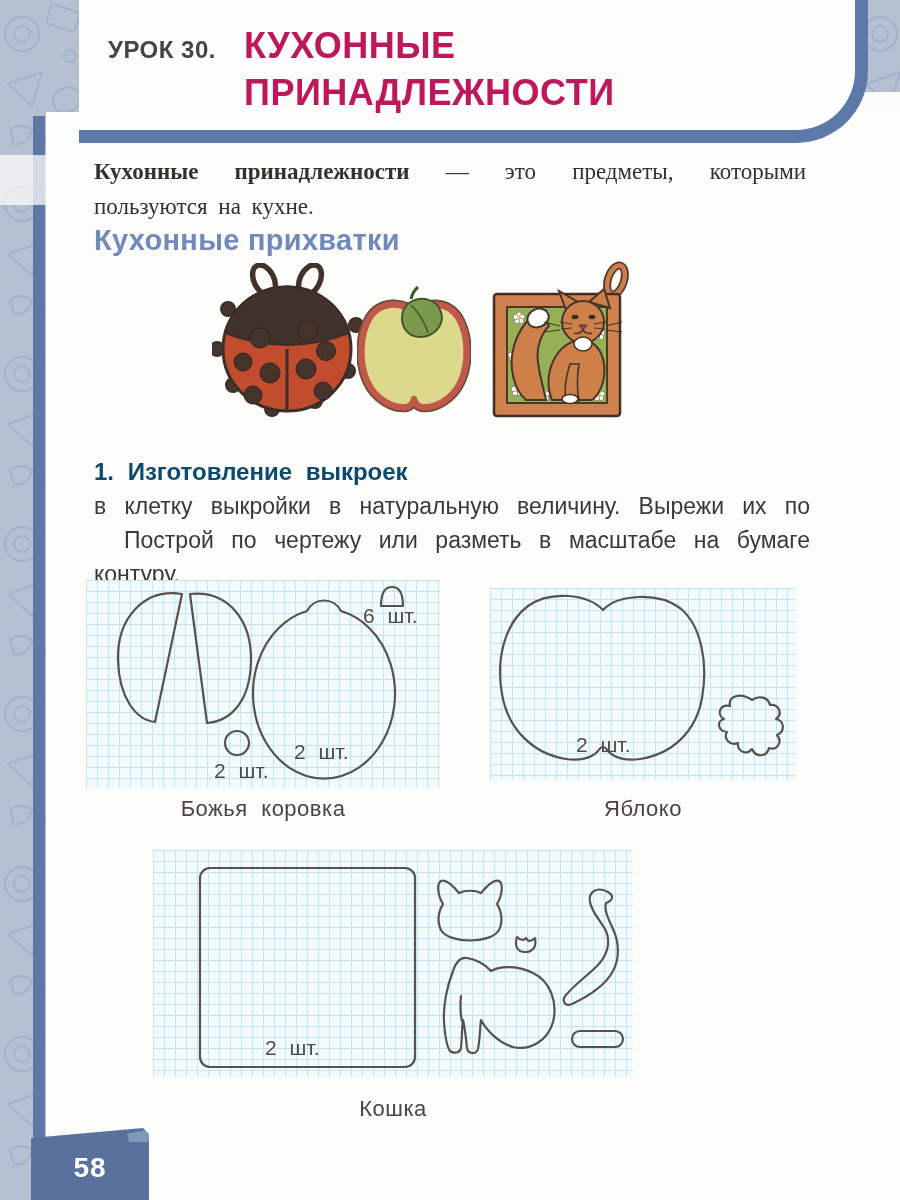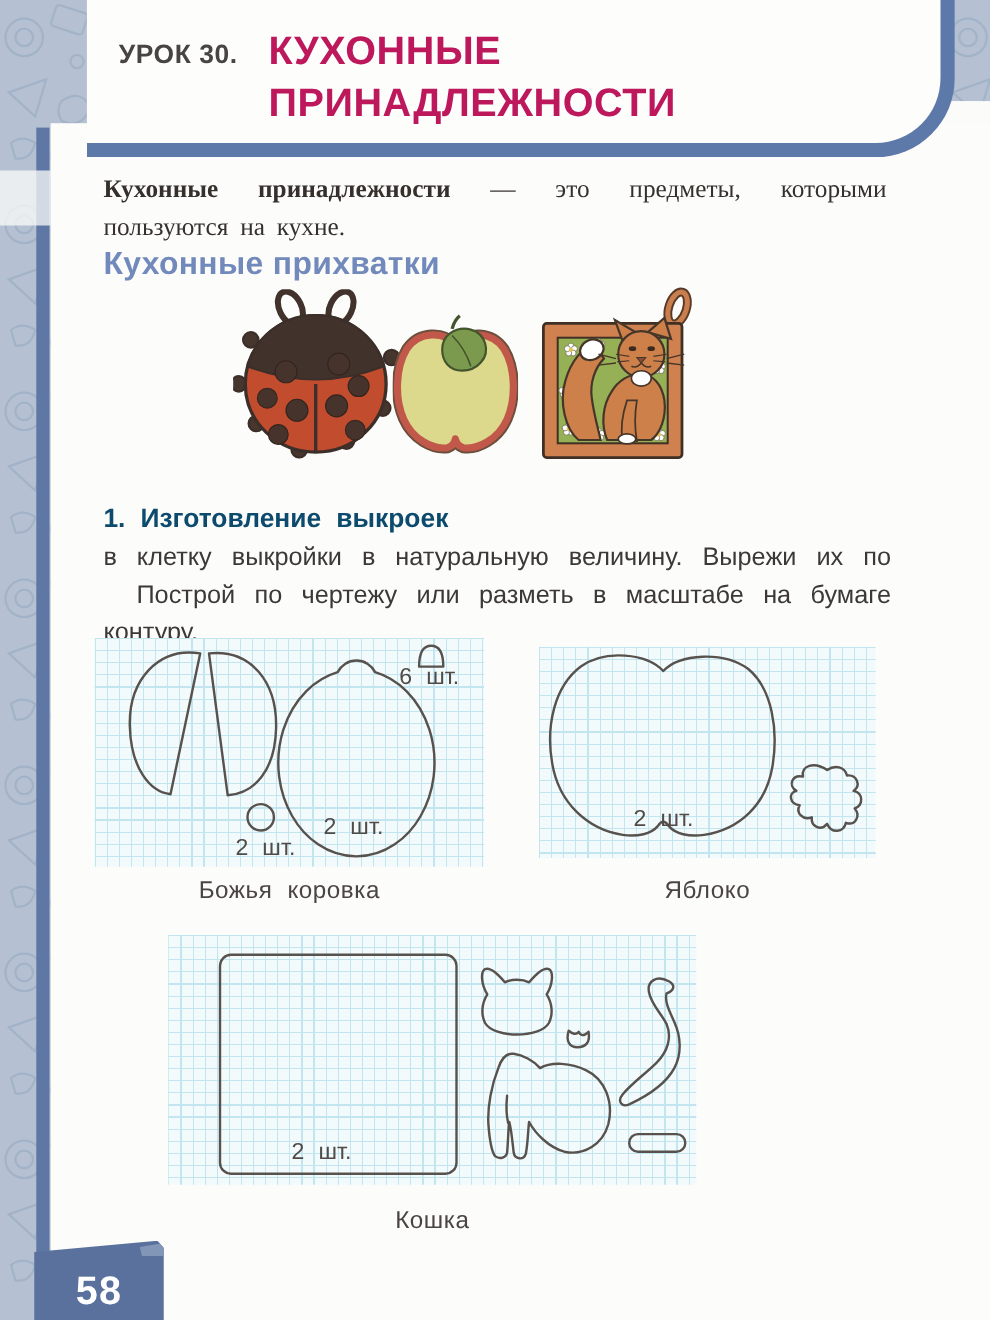--- a/index.html
+++ b/index.html
@@ -42,21 +42,21 @@
                      repeating-linear-gradient(90deg,#c2e5ef 0 1px,transparent 1px 11px);}
   .panel svg{position:absolute;left:0;top:0;}
   .qty{position:absolute;font-size:21px;color:#504b47;word-spacing:7px;white-space:nowrap;}
   .caption{position:absolute;font-size:22px;color:#4a4542;text-align:center;word-spacing:7px;letter-spacing:0.5px;z-index:10;}
 
   
   .page-tab{position:absolute;left:31px;top:1128px;width:118px;height:72px;background:#5a719e;z-index:6;
     clip-path:polygon(0 14%,95% 0,100% 9%,100% 100%,0 100%);}
   .page-tab .fold{position:absolute;right:0;top:2px;width:22px;height:12px;background:#8296b8;
     clip-path:polygon(0 30%,100% 0,100% 100%,10% 100%);}
-  .page-num{position:absolute;left:0;top:24px;width:100%;text-align:center;font-size:36px;font-weight:bold;color:#ffffff;letter-spacing:1px;}
+  .page-num{position:absolute;left:0;top:24px;width:100%;text-align:center;font-size:28px;font-weight:bold;color:#ffffff;letter-spacing:1px;}
 </style>
 </head>
 <body>
 
 <div id="page">
 
   <svg class="strip-svg" width="80" height="1200" viewBox="0 0 80 1200">
     <defs>
       <pattern id="toolpat" width="96" height="170" patternUnits="userSpaceOnUse">
         <g fill="none" stroke="#9cadc4" stroke-width="2">

